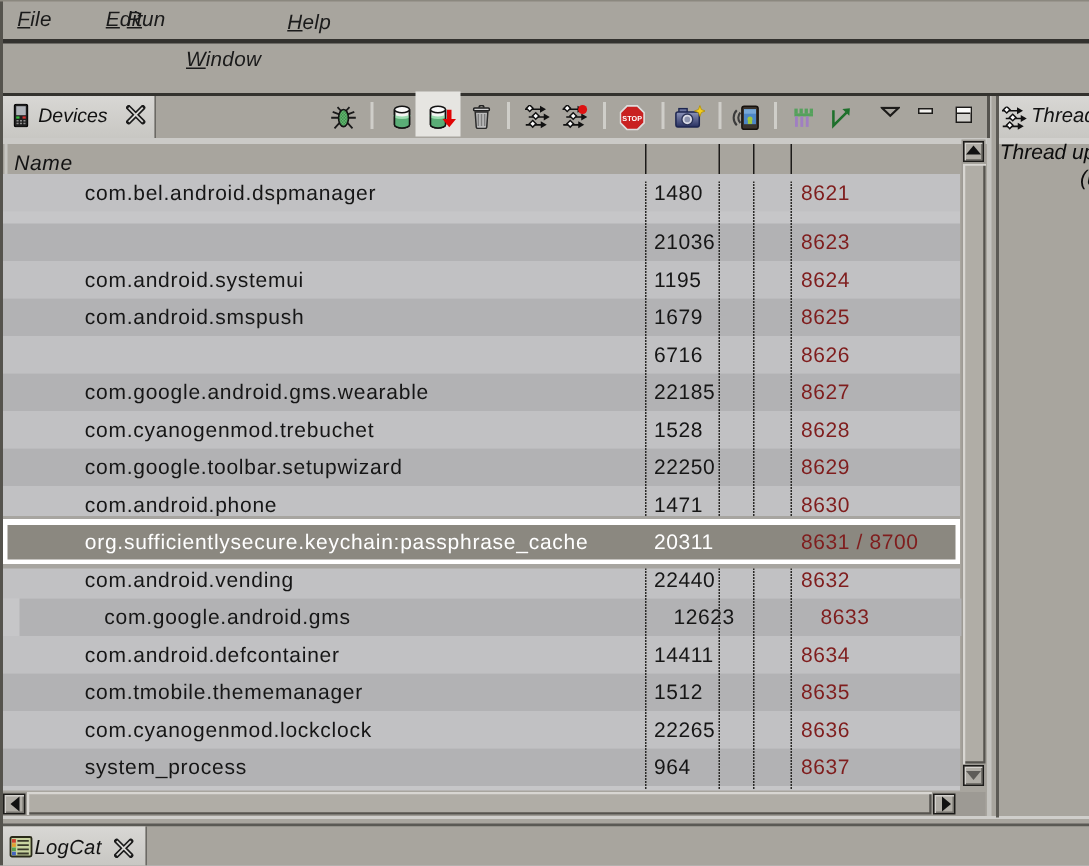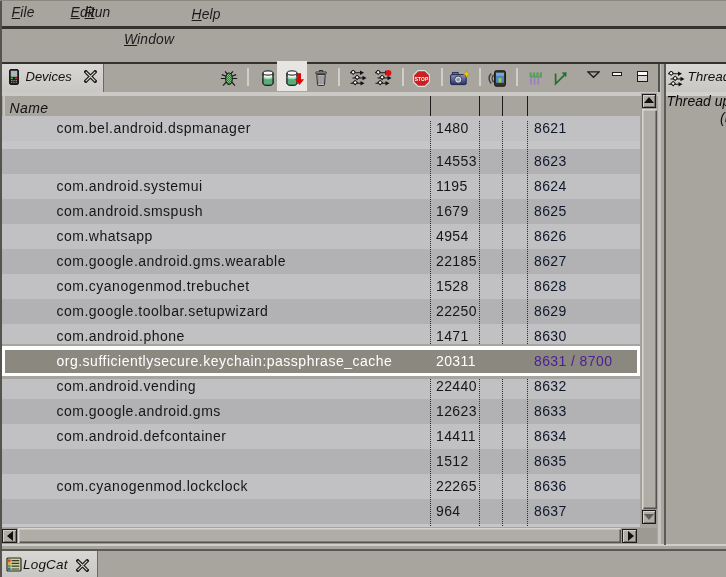--- a/index.html
+++ b/index.html
@@ -190,44 +190,43 @@
 <div class="abs" style="left:502px;top:95.5px;width:1.2px;height:25px;background:#1c1b19;"></div>
 <div class="abs" style="left:527px;top:95.5px;width:1.2px;height:25px;background:#1c1b19;"></div>
 <div class="abs" style="left:0;top:119px;width:640px;height:2px;background:#21201d;"></div>
 
 <div class="abs" id="tablebody" style="left:0;top:121px;width:640px;height:406px;background:#c6c6c8;"></div>
 <style>
  .row{position:absolute;left:0;width:640px;height:25px;}
  .rl{background:#c1c1c3;} .rd{background:#b2b2b4;}
  .nm{position:absolute;left:56.5px;top:0;font-size:14px;letter-spacing:0.5px;line-height:24px;color:#161616;white-space:nowrap;}
  .pid{position:absolute;left:436px;top:0;font-size:14px;letter-spacing:0.4px;line-height:24px;color:#161616;}
- .prt{position:absolute;left:534px;top:0;font-size:14px;letter-spacing:0.4px;line-height:24px;color:#0f172a;white-space:nowrap;}
+ .prt{position:absolute;left:534px;top:0;font-size:14px;letter-spacing:0.4px;line-height:24px;color:#7f1d1d;white-space:nowrap;}
 </style>
 <div class="row rl" style="top:116px;text-align:center;">
     <span class="nm">com.bel.android.dspmanager</span>
     <span class="pid">1480</span>
     <span class="prt">8621</span>
   </div>
 <div class="row rd" style="top:149px;">
-    <span class="pid">14553</span>
+    <span class="pid">21036</span>
     <span class="prt">8623</span>
   </div>
 <div class="row rl" style="top:174px;">
     <span class="nm">com.android.systemui</span>
     <span class="pid">1195</span>
     <span class="prt">8624</span>
   </div>
 <div class="row rd" style="top:199px;">
     <span class="nm">com.android.smspush</span>
     <span class="pid">1679</span>
     <span class="prt">8625</span>
   </div>
 <div class="row rl" style="top:224px;">
-    <span class="nm">com.whatsapp</span>
-    <span class="pid">4954</span>
+    <span class="pid">6716</span>
     <span class="prt">8626</span>
   </div>
 <div class="row rd" style="top:249px;">
     <span class="nm">com.google.android.gms.wearable</span>
     <span class="pid">22185</span>
     <span class="prt">8627</span>
   </div>
 <div class="row rl" style="top:274px;">
     <span class="nm">com.cyanogenmod.trebuchet</span>
     <span class="pid">1528</span>
@@ -242,57 +241,59 @@
     <span class="nm">com.android.phone</span>
     <span class="pid">1471</span>
     <span class="prt">8630</span>
   </div>
 <div class="row rd" style="top:349px;"></div>
 <div class="row rl" style="top:374px;">
     <span class="nm">com.android.vending</span>
     <span class="pid">22440</span>
     <span class="prt">8632</span>
   </div>
-<div class="row rd" style="top:399px;">
+<div class="row rd" style="top:399px;margin-left:13px;">
     <span class="nm">com.google.android.gms</span>
     <span class="pid">12623</span>
     <span class="prt">8633</span>
   </div>
 <div class="row rl" style="top:424px;">
     <span class="nm">com.android.defcontainer</span>
     <span class="pid">14411</span>
     <span class="prt">8634</span>
   </div>
 <div class="row rd" style="top:449px;">
+    <span class="nm">com.tmobile.thememanager</span>
     <span class="pid">1512</span>
     <span class="prt">8635</span>
   </div>
 <div class="row rl" style="top:474px;">
     <span class="nm">com.cyanogenmod.lockclock</span>
     <span class="pid">22265</span>
     <span class="prt">8636</span>
   </div>
 <div class="row rd" style="top:499px;">
+    <span class="nm">system_process</span>
     <span class="pid">964</span>
     <span class="prt">8637</span>
   </div>
 
 <div class="abs dotline" style="left:430px;top:121px;width:1px;height:405px;"></div>
 <div class="abs dotline" style="left:479px;top:121px;width:1px;height:405px;"></div>
 <div class="abs dotline" style="left:502px;top:121px;width:1px;height:405px;"></div>
 <div class="abs dotline" style="left:527px;top:121px;width:1px;height:405px;"></div>
 <style>.dotline{background:repeating-linear-gradient(to bottom,#2b2a28 0 1px,transparent 1px 2px);}</style>
 
 <div class="abs" style="left:0.5px;top:343.5px;width:639.5px;height:35.5px;background:#a7a5a0;"></div>
 <div class="abs" style="left:2px;top:346.2px;width:638px;height:30.3px;background:#ffffff;"></div>
 <div class="abs" style="left:4.5px;top:350.2px;width:632.7px;height:22.5px;background:#8b8880;"></div>
 <div class="abs" style="left:0;top:350px;width:639px;height:23px;color:#ffffff;">
   <span class="nm" style="color:#fff;line-height:23px;">org.sufficientlysecure.keychain:passphrase_cache</span>
   <span class="pid" style="color:#fff;line-height:23px;">20311</span>
-  <span class="prt" style="color:#4c1d95;line-height:23px;">8631 / 8700</span>
+  <span class="prt" style="color:#7f1d1d;line-height:23px;">8631 / 8700</span>
 </div>
 
 <div class="abs" style="left:640.5px;top:93px;width:16.5px;height:431px;background:#9d9a94;"></div>
 <div class="abs sbbtn" style="left:641.5px;top:93.5px;width:14px;height:14.5px;"></div>
 <div class="abs sbthumb" style="left:641.5px;top:109px;width:15px;height:399.5px;"></div>
 <div class="abs sbbtn" style="left:641.5px;top:509.5px;width:14px;height:14.5px;"></div>
 <style>.sbbtn{background:#b0ada6;border:1px solid #1c1b19;box-sizing:border-box;
 box-shadow:inset 1px 1px 0 #d4d2ce, inset -1px -1px 0 #75736d;}
 .sbthumb{background:#b0ada6;box-sizing:border-box;
 box-shadow:inset 1.5px 1.5px 0 #d8d6d2, inset -1.5px -1.5px 0 #55534e;}</style>

